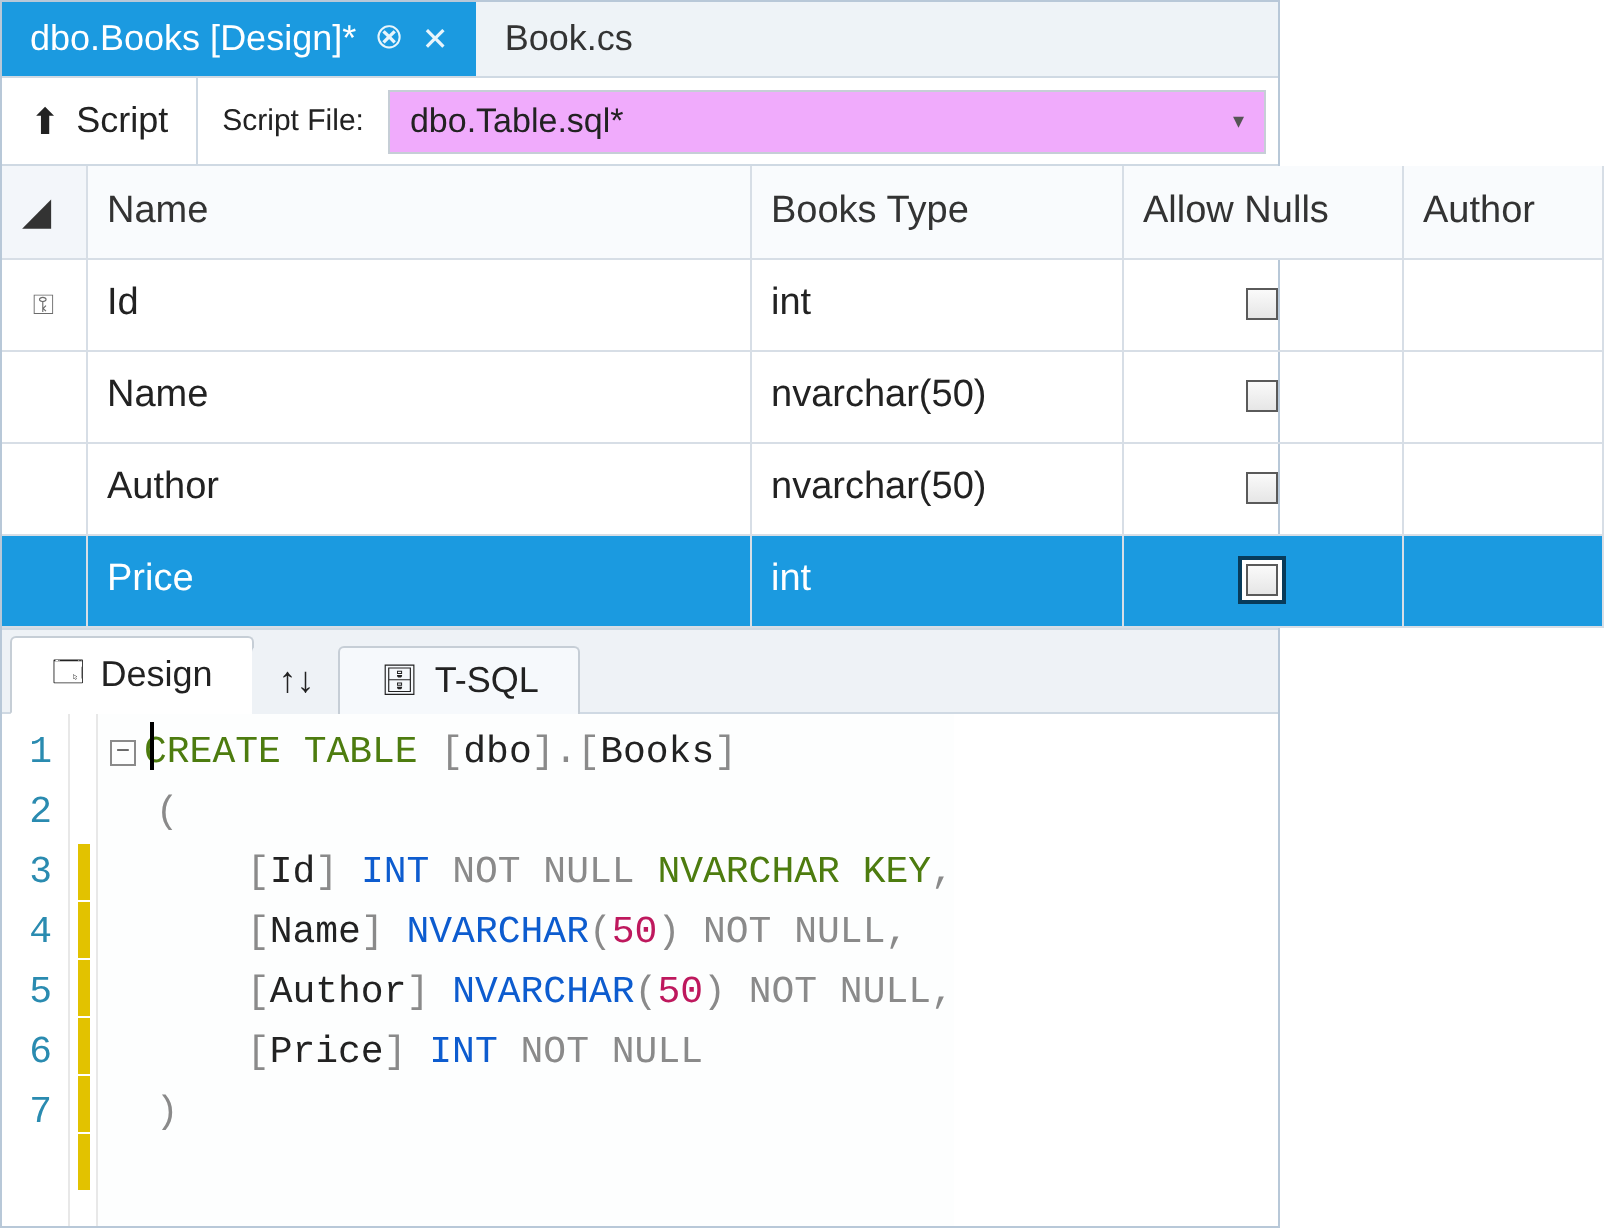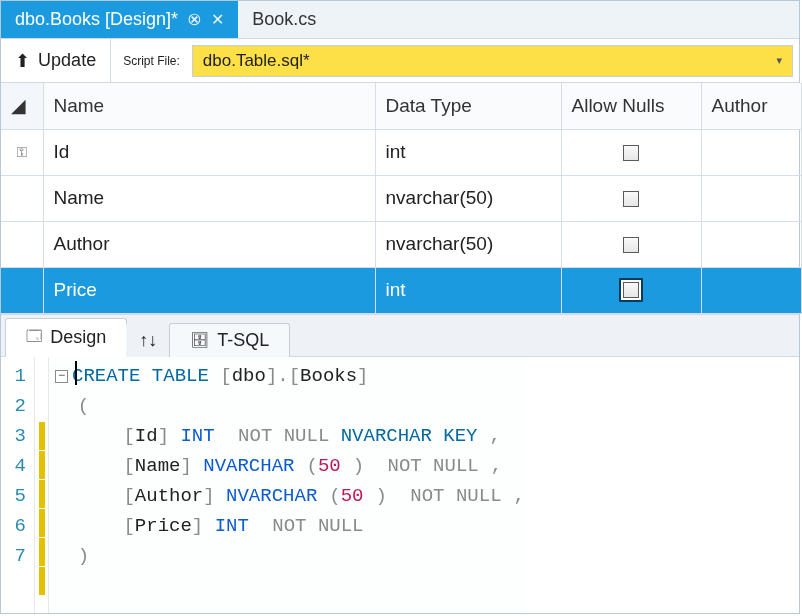--- a/index.html
+++ b/index.html
@@ -8,21 +8,21 @@
     font-family: "Segoe UI", Tahoma, sans-serif;
     font-size: 17px;
     background: #fff;
     color: #222;
     width: 802px;
     height: 616px;
     overflow: hidden;
   }
   .window {
     border: 1px solid #b8c8d8;
-    width: 800px;
+    width: 640px;
     height: 614px;
     display: flex;
     flex-direction: column;
   }
   
   .tabstrip {
     background: #eef3f7;
     display: flex;
     align-items: stretch;
     height: 38px;
@@ -68,28 +68,28 @@
     border-right: 1px solid #cfd9e3;
     cursor: pointer;
     font-size: 18px;
   }
   .tool-btn .arrow-up {
     font-size: 18px;
     line-height: 1;
   }
   .tool-label {
     padding: 0 12px;
-    font-size: 12px;
+    font-size: 15px;
   }
   .scriptfile {
     flex: 1;
     margin: 5px 6px 5px 0;
     height: 32px;
     border: 1px solid #c6ced6;
-    background: #fde047;
+    background: #f0abfc;
     display: flex;
     align-items: center;
     padding: 0 10px;
     justify-content: space-between;
     cursor: pointer;
     font-size: 17px;
   }
   .scriptfile .dd { font-size: 11px; color: #555; }
 
   
@@ -220,23 +220,23 @@
   .fold {
     display: inline-block;
     width: 13px; height: 13px;
     border: 1px solid #8a8a8a;
     color: #555; font-size: 12px;
     line-height: 11px; text-align: center;
     margin-right: 4px;
     position: relative;
     top: -2px;
   }
-  .kw { color: #0369a1; }
+  .kw { color: #4d7c0f; }
   .ty { color: #0d5ccf; }
-  .gray { color: #8a8a8a; margin-left: 12px; }
+  .gray { color: #8a8a8a; }
   .punct { color: #8a8a8a; }
   .lit { color: #be185d; }
   .cursor {
     position: absolute;
     width: 2px; height: 24px;
     background: #000;
   }
 </style>
 </head>
 <body>
@@ -250,21 +250,21 @@
       <span class="close">✕</span>
     </div>
     <div class="tab inactive">
       <span>Book.cs</span>
     </div>
   </div>
 
   <div class="toolbar">
     <div class="tool-btn">
       <span class="arrow-up">⬆</span>
-      <span>Update</span>
+      <span>Script</span>
     </div>
     <div class="tool-label">Script File:</div>
     <div class="scriptfile">
       <span>dbo.Table.sql*</span>
       <span class="dd">▾</span>
     </div>
   </div>
 
   <div class="grid-wrap">
     <table class="grid">
@@ -272,21 +272,21 @@
         <col class="col-key">
           <col class="col-name">
           <col class="col-type">
           <col class="col-nulls">
           <col class="col-default">
       </colgroup>
       <thead>
         <tr>
           <th class="corner">◢</th>
           <th>Name</th>
-          <th>Data Type</th>
+          <th>Books Type</th>
           <th style="text-align:left;">Allow Nulls</th>
           <th>Author</th>
         </tr>
       </thead>
       <tbody id="grid-body">
           <tr>
             <td class="keycell">⚿</td>
             <td>Id</td>
             <td>int</td>
             <td class="nulls"><span class="cb"></span></td>

